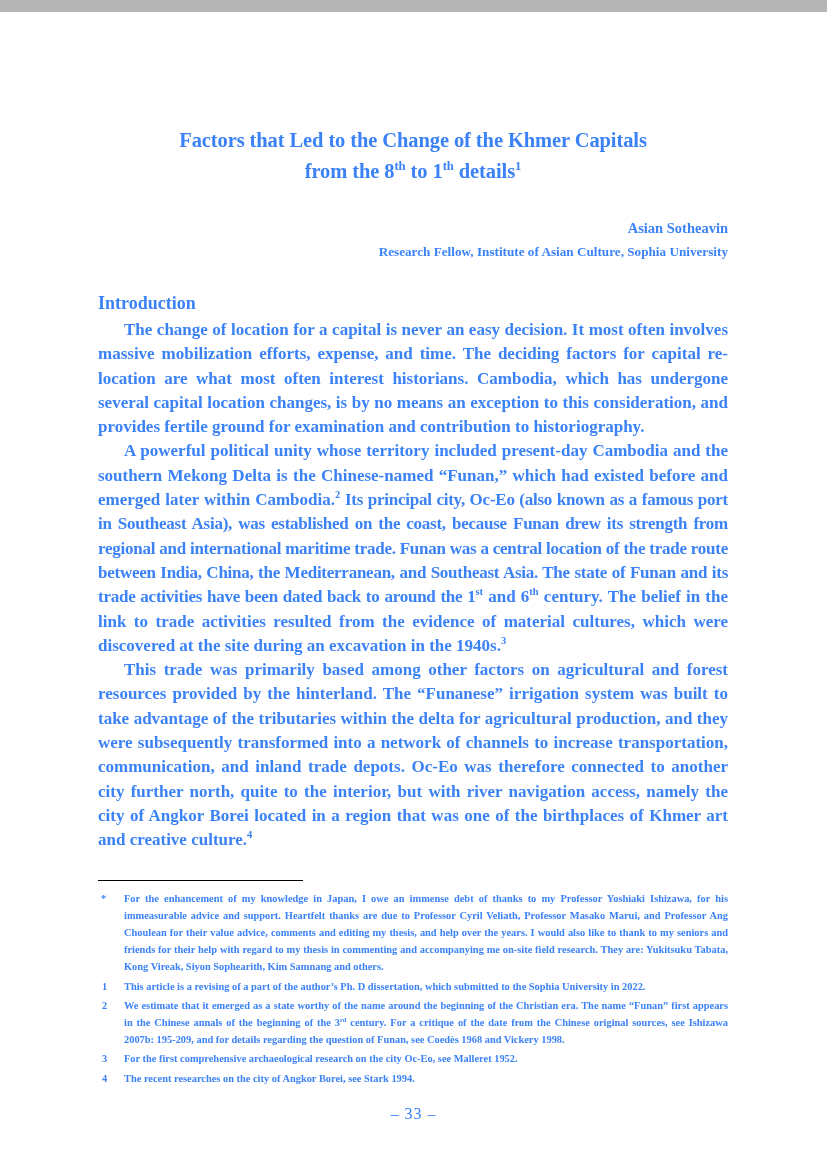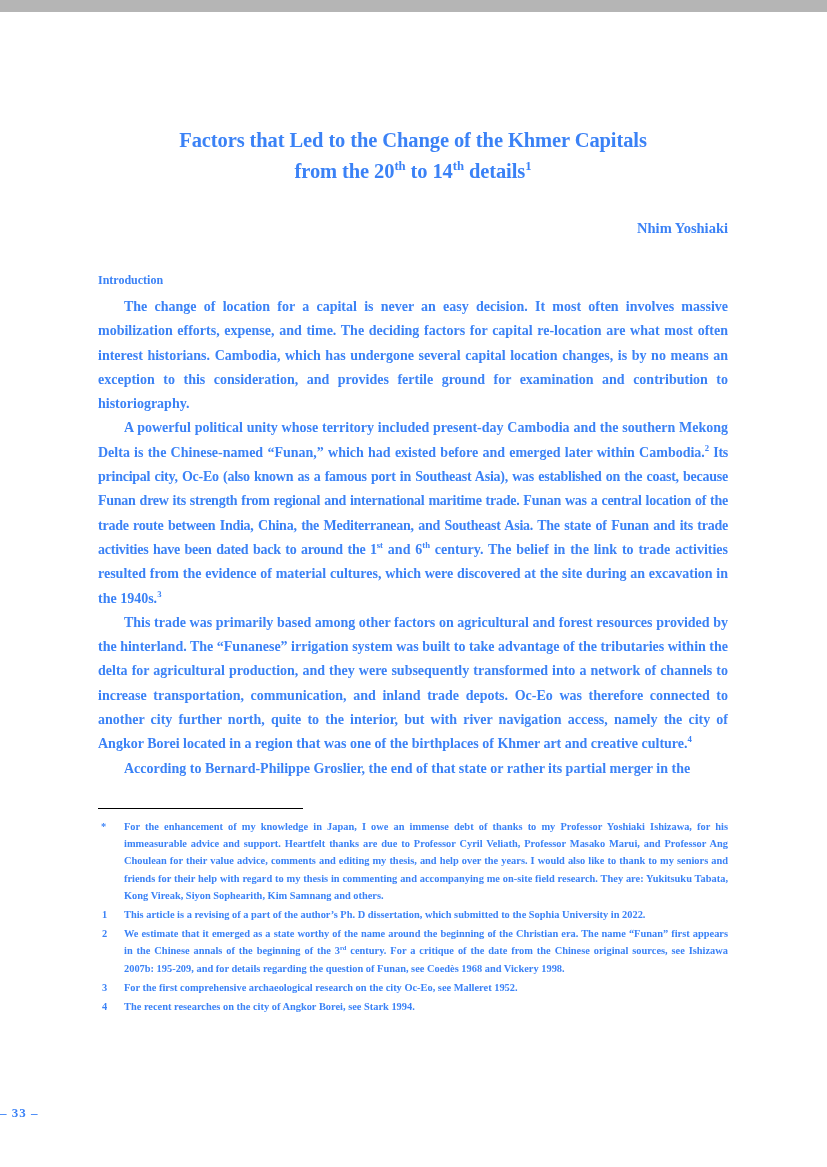--- a/index.html
+++ b/index.html
@@ -58,28 +58,28 @@
   }
   .author-affil {
     font-size: 13.2px;
     font-weight: bold;
     line-height: 23px;
   }
 
   
   .section-heading {
     margin-top: 31px;
-    font-size: 12px;
+    font-size: 18px;
     font-weight: bold;
     line-height: 18px;
   }
 
   
   .body-text {
-    font-size: 14px;
+    font-size: 17px;
     font-weight: bold;
     line-height: 24.3px;
     text-align: justify;
     text-justify: inter-word;
     margin: 0;
   }
   .body-text.first { margin-top: 6px; }
   .body-text p {
     margin: 0;
     text-indent: 26px;
@@ -117,50 +117,51 @@
     text-justify: inter-word;
   }
   .fn.gap { margin-top: 2px; }
 
   
   .page-number {
     position: absolute;
     left: 0;
     right: 0;
     top: 1093px;
-    font-size: 13px;
-    font-weight: bold;
+    text-align: center;
+    font-size: 16px;
+    font-weight: normal;
     letter-spacing: 1px;
   }
 </style>
 </head>
 <body>
 
 <div class="page">
   <div class="content">
 
     <div class="title-block">
       <div class="title-line">Factors that Led to the Change of the Khmer Capitals</div>
-      <div class="title-line"><span>from the 20</span><sup>th</sup><span> to 14</span><sup>th</sup><span> details</span><sup>1</sup></div>
+      <div class="title-line"><span>from the 8</span><sup>th</sup><span> to 1</span><sup>th</sup><span> details</span><sup>1</sup></div>
     </div>
 
     <div class="author-block">
-      <div class="author-name">Nhim Yoshiaki</div>
+      <div class="author-name">Asian Sotheavin</div>
+      <div class="author-affil">Research Fellow, Institute of Asian Culture, Sophia University</div>
     </div>
 
     <div class="section-heading">Introduction</div>
 
     <div class="body-text first">
       <p>The change of location for a capital is never an easy decision. It most often involves massive mobilization efforts, expense, and time. The deciding factors for capital re-location are what most often interest historians. Cambodia, which has undergone several capital location changes, is by no means an exception to this consideration, and provides fertile ground for examination and contribution to historiography.</p>
 
       <p><span>A powerful political unity whose territory included present-day Cambodia and the southern Mekong Delta is the Chinese-named “Funan,” which had existed before and emerged later within Cambodia.</span><sup>2</sup><span class="tight"> Its principal city, Oc-Eo (also known as a famous port in Southeast Asia), was established on the coast, because Funan drew its strength from regional and international maritime trade. Funan was a central location of the trade route between India, China, the Mediterranean, and Southeast Asia. The state of Funan and its trade activities have been dated back to around the 1</span><sup>st</sup><span> and 6</span><sup>th</sup><span> century. The belief in the link to trade activities resulted from the evidence of material cultures, which were discovered at the site during an excavation in the 1940s.</span><sup>3</sup></p>
 
       <p><span>This trade was primarily based among other factors on agricultural and forest resources provided by the hinterland. The “Funanese” irrigation system was built to take advantage of the tributaries within the delta for agricultural production, and they were subsequently transformed into a network of channels to increase transportation, communication, and inland trade depots. Oc-Eo was therefore connected to another city further north, quite to the interior, but with river navigation access, namely the city of Angkor Borei located in a region that was one of the birthplaces of Khmer art and creative culture.</span><sup>4</sup></p>
 
-      <p>According to Bernard-Philippe Groslier, the end of that state or rather its partial merger in the</p>
     </div>
 
     <div class="fn-rule"></div>
 
     <div class="fn-list">
 
       <div class="fn">
         <span class="fn-marker star">*</span>
         <span class="fn-body">For the enhancement of my knowledge in Japan, I owe an immense debt of thanks to my Professor Yoshiaki Ishizawa, for his immeasurable advice and support. Heartfelt thanks are due to Professor Cyril Veliath, Professor Masako Marui, and Professor Ang Choulean for their value advice, comments and editing my thesis, and help over the years. I would also like to thank to my seniors and friends for their help with regard to my thesis in commenting and accompanying me on-site field research. They are: Yukitsuku Tabata, Kong Vireak, Siyon Sophearith, Kim Samnang and others.</span>
       </div>

